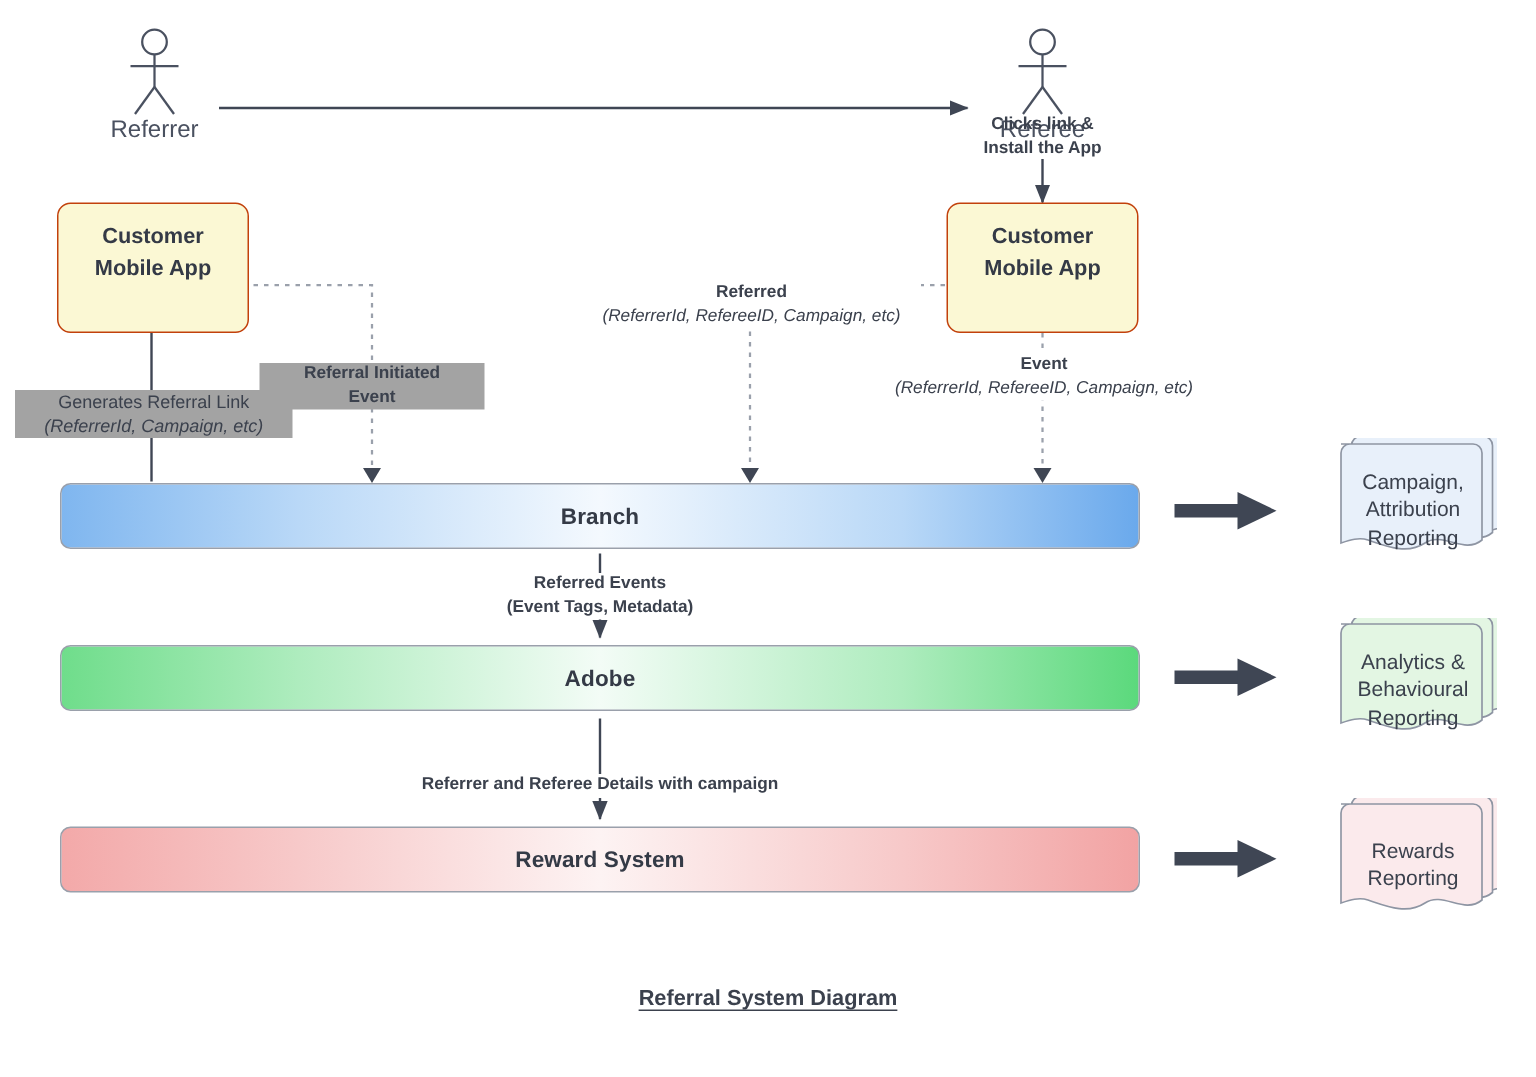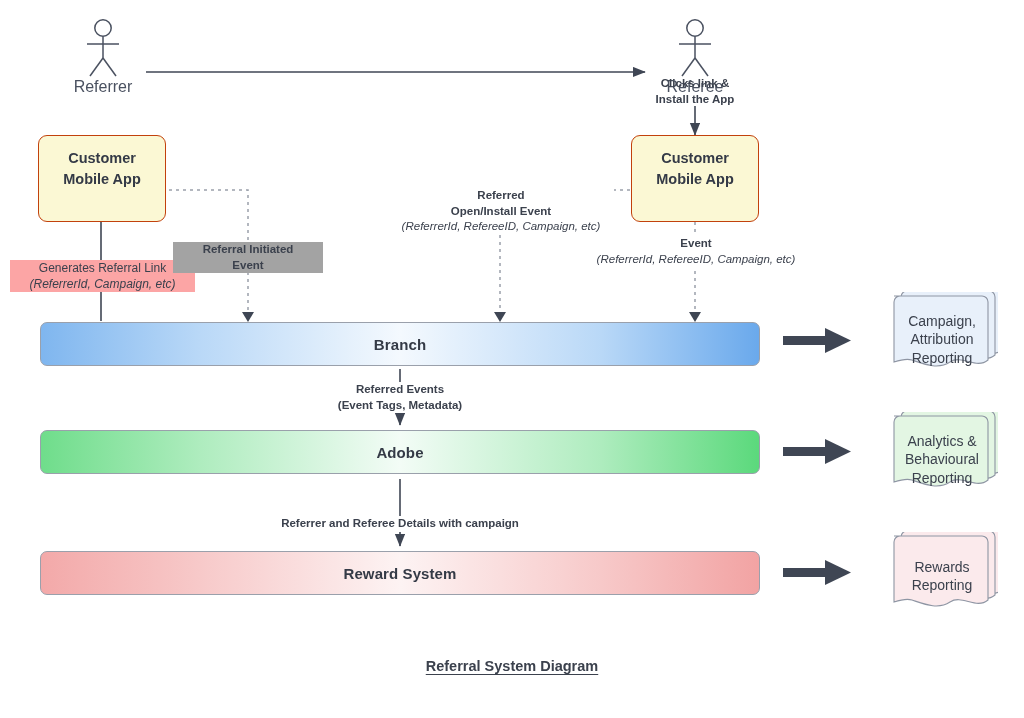--- a/index.html
+++ b/index.html
@@ -205,33 +205,32 @@
     </div>
   </div>
 
   <div class="app-box" style="left:631px; top:135px; width:128px; height:87px;">
     <div class="app-box-label">
       <div>Customer</div>
       <div>Mobile App</div>
     </div>
   </div>
 
-  <div class="conn-label" style="left:10px; top:260px; width:185px; background:#fca5a5;">
+  <div class="conn-label" style="left:10px; top:260px; width:185px; background:#a3a3a3;">
     <div class="n" style="font-size:12px;">Generates Referral Link</div>
     <div class="i" style="font-size:12px;">(ReferrerId, Campaign, etc)</div>
   </div>
 
   <div class="conn-label" style="left:173px; top:242px; width:150px; background:#a3a3a3;">
     <div class="b">Referral  Initiated</div>
     <div class="b">Event</div>
   </div>
 
   <div class="conn-label" style="left:388px; top:188px; width:226px; background:#ffffff;">
     <div class="b">Referred</div>
-    <div class="b">Open/Install Event</div>
     <div class="i">(ReferrerId, RefereeID, Campaign, etc)</div>
   </div>
 
   <div class="conn-label" style="left:583px; top:236px; width:226px; background:#ffffff;">
     <div class="b">Event</div>
     <div class="i">(ReferrerId, RefereeID, Campaign, etc)</div>
   </div>
 
   <div class="conn-label" style="left:300px; top:382px; width:200px; background:#ffffff;">
     <div class="b">Referred Events</div>

